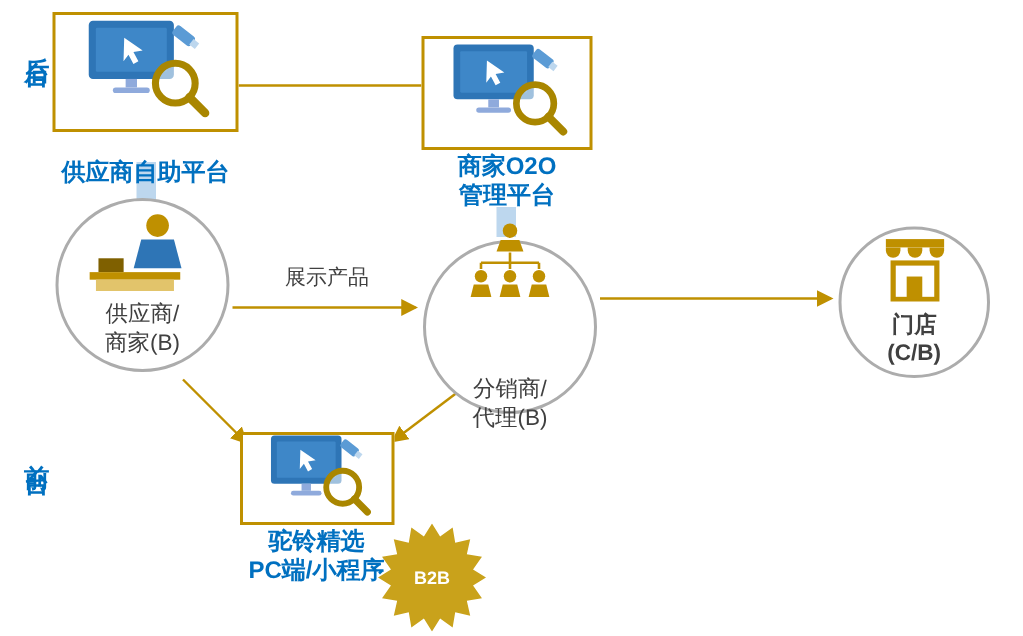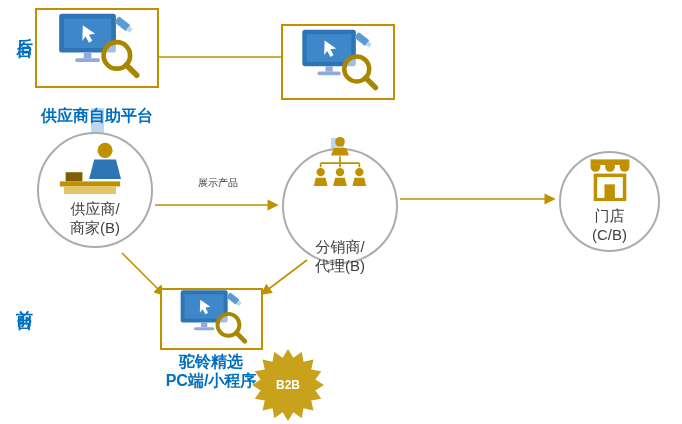--- a/index.html
+++ b/index.html
@@ -12,26 +12,26 @@
   .box { position:absolute; border:2px solid #BF9000; background:#fff;
          display:flex; align-items:center; justify-content:center; z-index:1; }
 
   .circle { position:absolute; border:2px solid #ACACAC; border-radius:50%; background:#fff;
             display:flex; flex-direction:column; align-items:center; justify-content:center; z-index:1; }
 
   .blue-label { position:absolute; color:#0070C0; font-weight:bold; font-size:16px;
                 text-align:center; line-height:1.2; z-index:1; }
 
   .circle-label { color:#404040; font-size:15px; text-align:center; line-height:1.25; margin-top:2px; }
-  .circle-label.bold { font-weight:normal; }
+  .circle-label.bold { font-weight:bold; }
 
   .side-label { position:absolute; color:#0070C0; font-weight:bold; font-size:17px;
                 writing-mode:vertical-rl; text-orientation:upright; letter-spacing:3px; z-index:1; }
 
-  .edge-label { position:absolute; color:#404040; font-size:10px; text-align:center; z-index:1; }
+  .edge-label { position:absolute; color:#404040; font-size:14px; text-align:center; z-index:1; }
 
   .star-badge { position:absolute; left:252px; top:349px; width:72px; height:72px; z-index:2; }
   .star-badge .star-text { position:absolute; left:0; top:0; width:72px; height:72px;
                            display:flex; align-items:center; justify-content:center;
                            color:#ffffff; font-weight:bold; font-size:12px; }
 </style>
 </head>
 <body>
 
 <div class="canvas">
@@ -90,39 +90,41 @@
         <g transform="rotate(38 78 16)">
           <rect x="66" y="12" width="16" height="8" rx="2" fill="#5B9BD5"></rect>
           <rect x="81" y="13.5" width="5" height="5" fill="#BDD7EE"></rect>
         </g>
         <circle cx="69" cy="47" r="14" fill="rgba(255,255,255,0.55)" stroke="#A98600" stroke-width="5"></circle>
         <line x1="79" y1="57" x2="90" y2="68" stroke="#A98600" stroke-width="6" stroke-linecap="round"></line>
       </svg>
     </span>
   </div>
   <div class="blue-label" style="left:270px; top:102px; width:136px;">
+    <div>商家O2O</div>
+    <div>管理平台</div>
   </div>
 
   <div class="circle" style="left:37px; top:132px; width:116px; height:116px;">
     <span>
       <svg viewBox="0 0 90 62" width="76" height="52">
         <circle cx="57" cy="10" r="9" fill="#BF9000"></circle>
         <path d="M44 21 h26 l6 23 h-38 z" fill="#2E75B6"></path>
         <rect x="10" y="36" width="20" height="11" fill="#7F6000"></rect>
         <rect x="3" y="47" width="72" height="6" fill="#BF9000"></rect>
         <rect x="8" y="53" width="62" height="9" fill="#E2C46B"></rect>
       </svg>
     </span>
     <div class="circle-label">
       <div>供应商/</div>
       <div>商家(B)</div>
     </div>
   </div>
 
-  <div class="circle" style="left:282px; top:148px; width:116px; height:116px;gap:43px;">
+  <div class="circle" style="left:282px; top:160px; width:116px; height:116px;gap:43px;">
     <span>
       <svg viewBox="0 0 84 76" width="58" height="53">
         <circle cx="42" cy="8" r="7" fill="#BF9000"></circle>
         <path d="M33 17 h18 l4 11 h-26 z" fill="#BF9000"></path>
         <line x1="42" y1="29" x2="42" y2="39" stroke="#BF9000" stroke-width="2.5"></line>
         <line x1="14" y1="39" x2="70" y2="39" stroke="#BF9000" stroke-width="2.5"></line>
         <line x1="14" y1="39" x2="14" y2="45" stroke="#BF9000" stroke-width="2.5"></line>
         <line x1="42" y1="39" x2="42" y2="45" stroke="#BF9000" stroke-width="2.5"></line>
         <line x1="70" y1="39" x2="70" y2="45" stroke="#BF9000" stroke-width="2.5"></line>
         <g fill="#BF9000">

